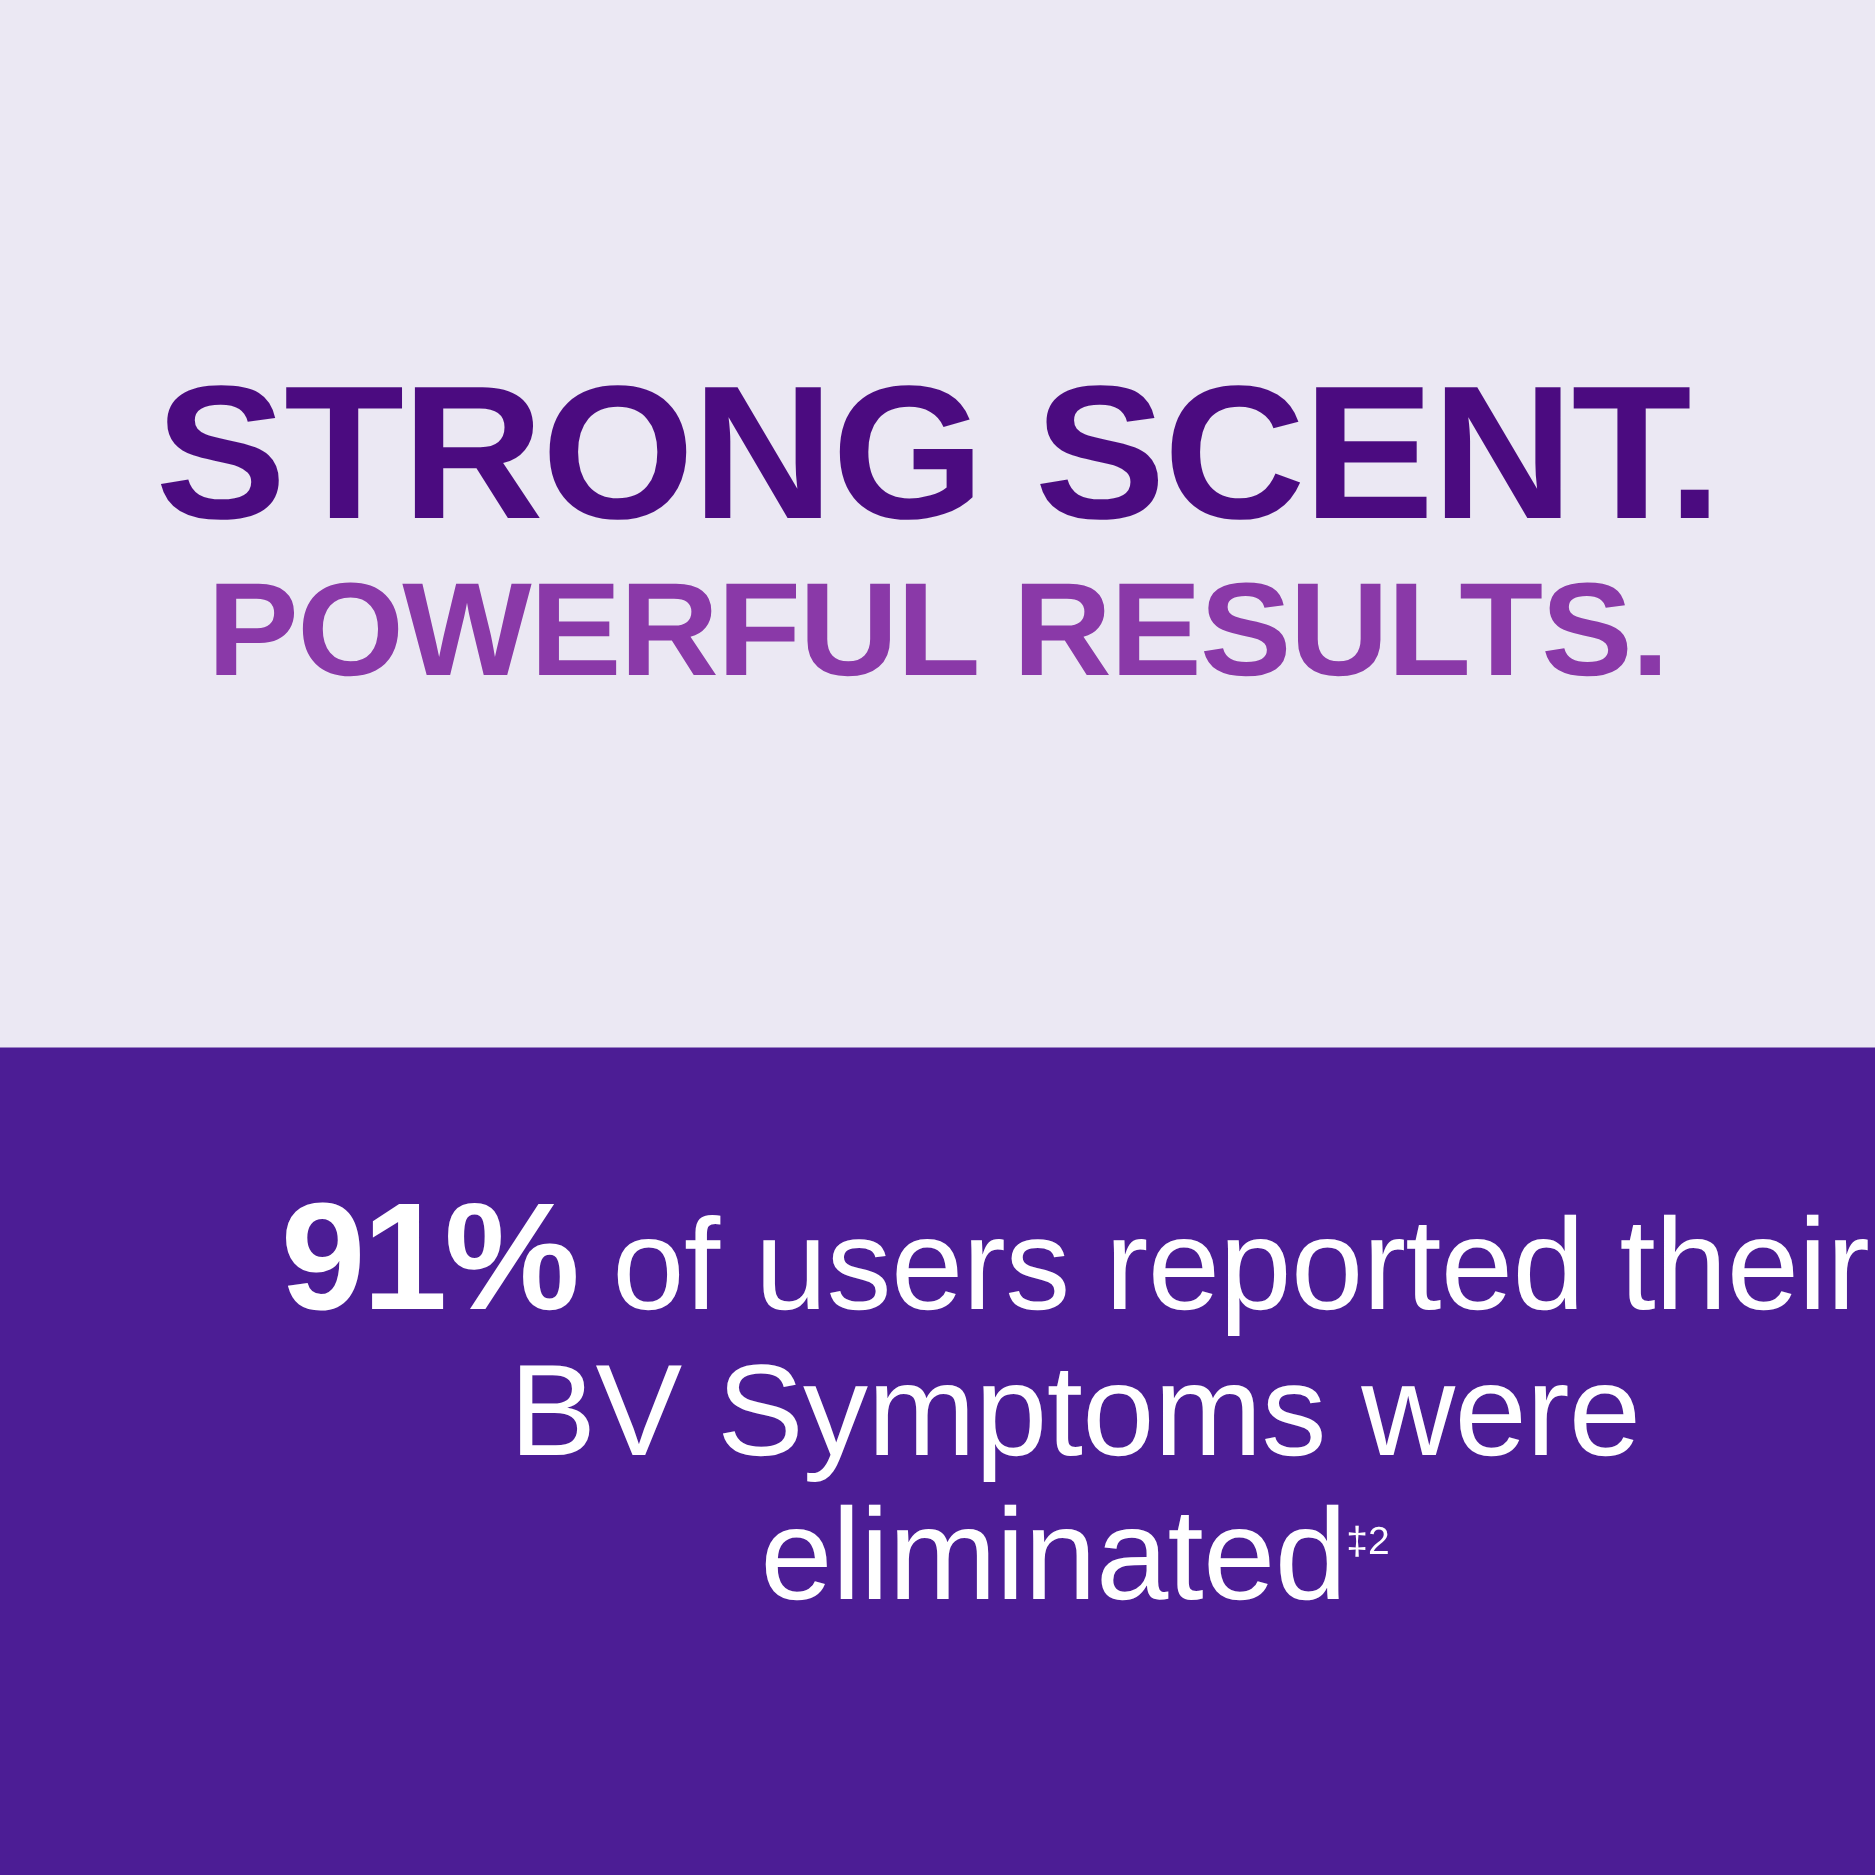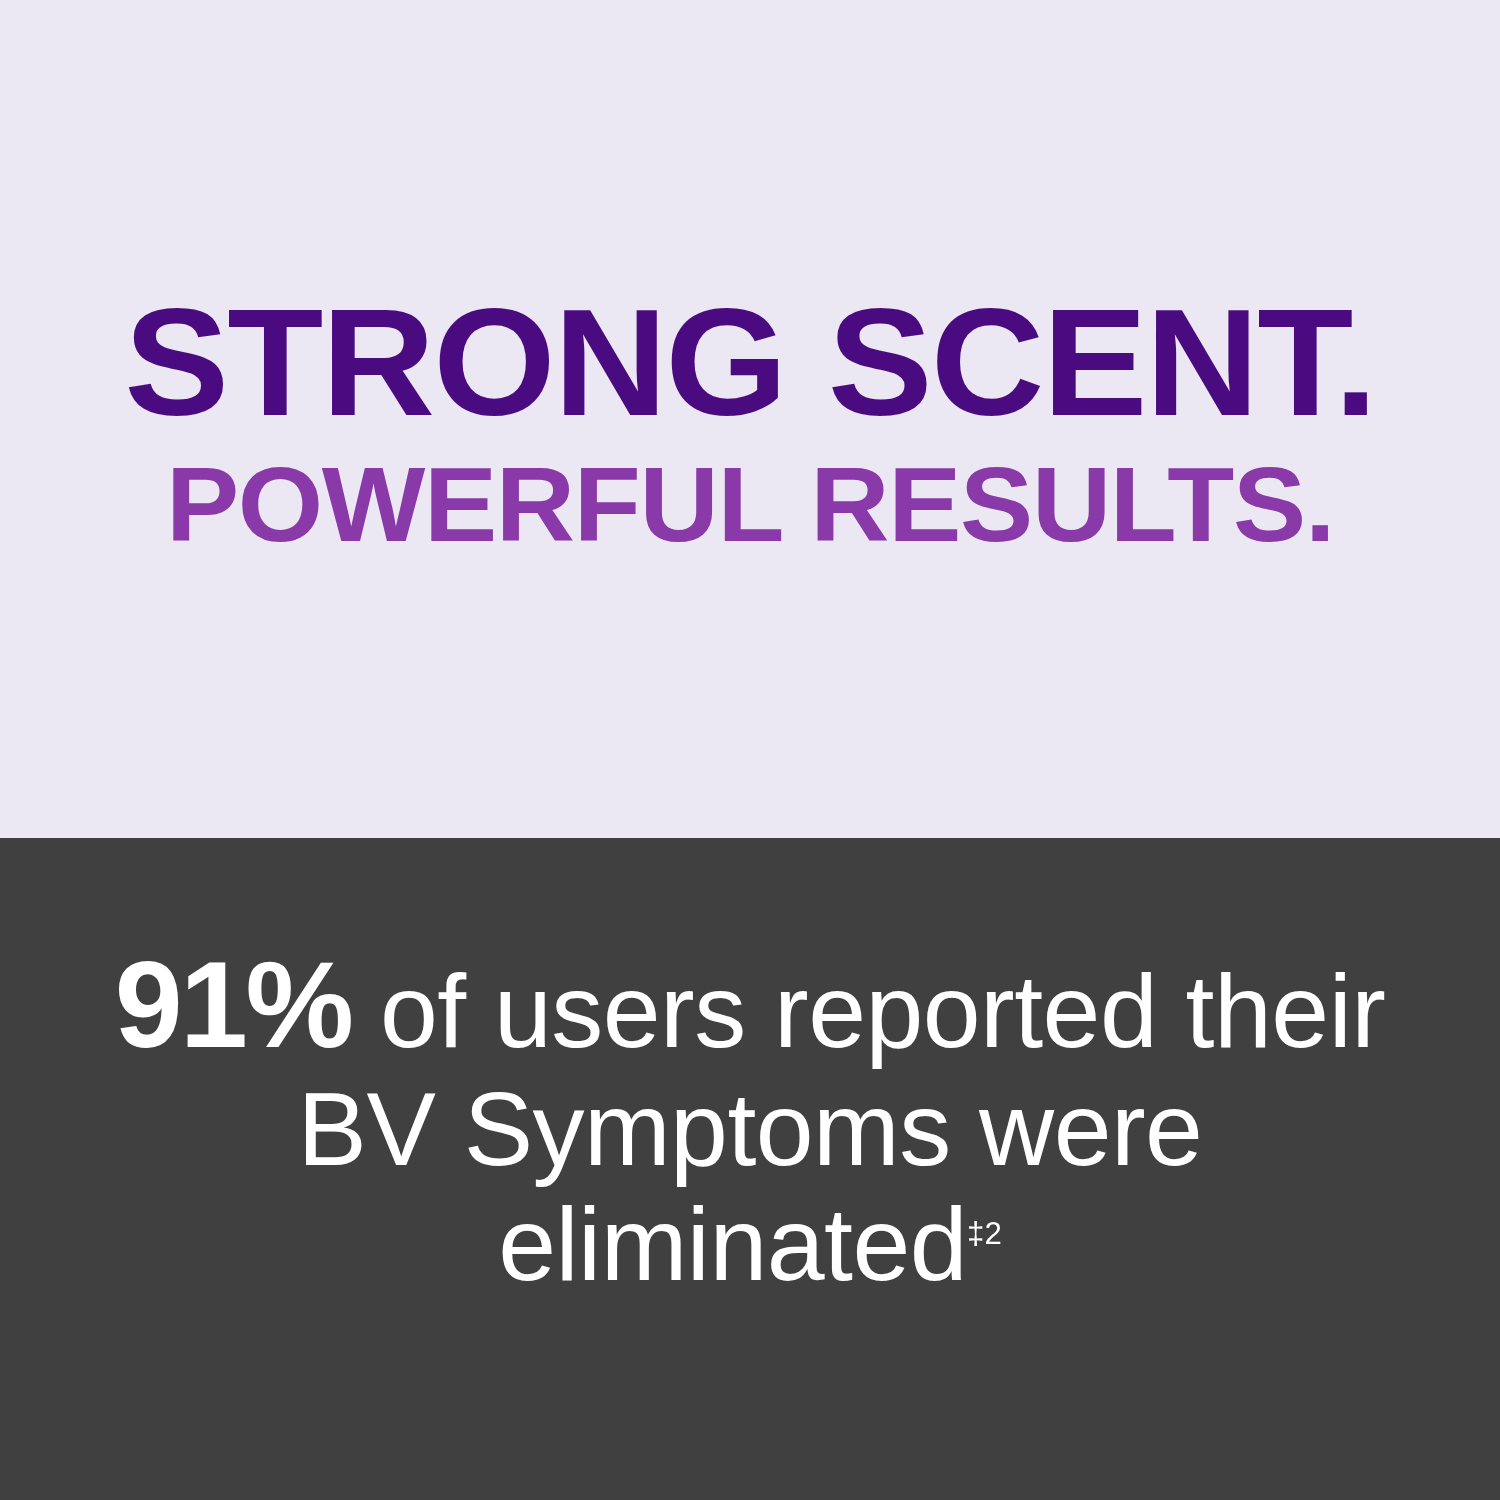--- a/index.html
+++ b/index.html
@@ -55,24 +55,24 @@
     font-size:106px;
     color:#8A39A8;
     margin-top:22px;
     transform:scaleX(1.035);
   }
 
   
   .stat-panel {
     position:relative;
     flex:1 1 auto;
-    background:#404040;
+    background:#4c1d95;
     display:flex;
     flex-direction:column;
-    align-items:center;
+    align-items:flex-end;
   }
 
   .stat-block {
     width:1280px;
     margin-top:100px;
     text-align:center;
     color:#FFFFFF;
     font-size:104px;
     font-weight:300;
     line-height:1.10;

